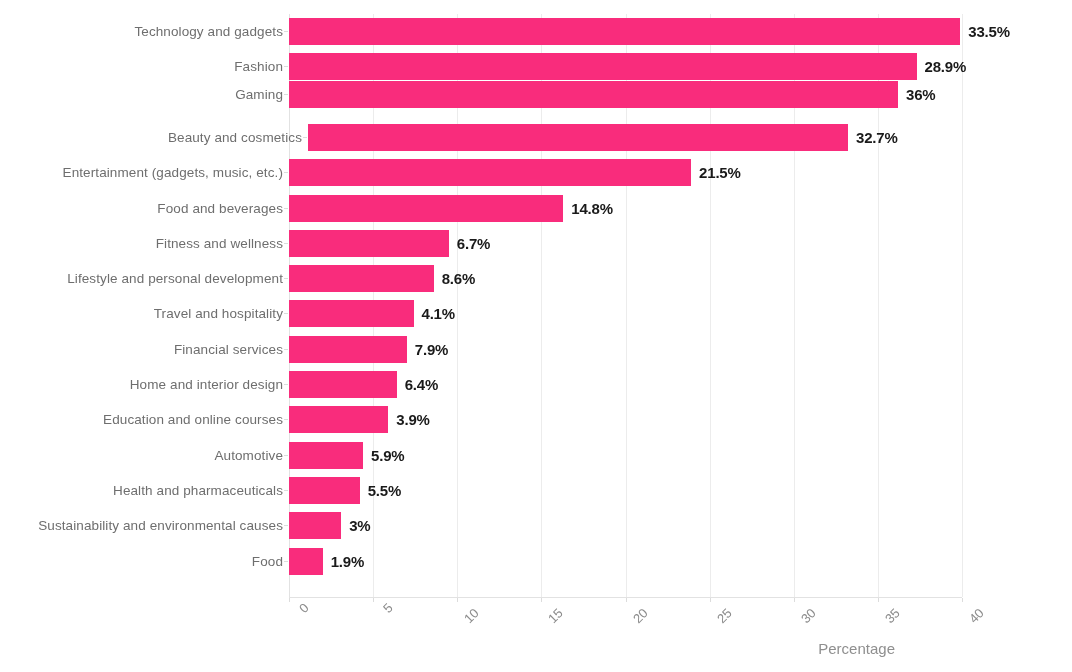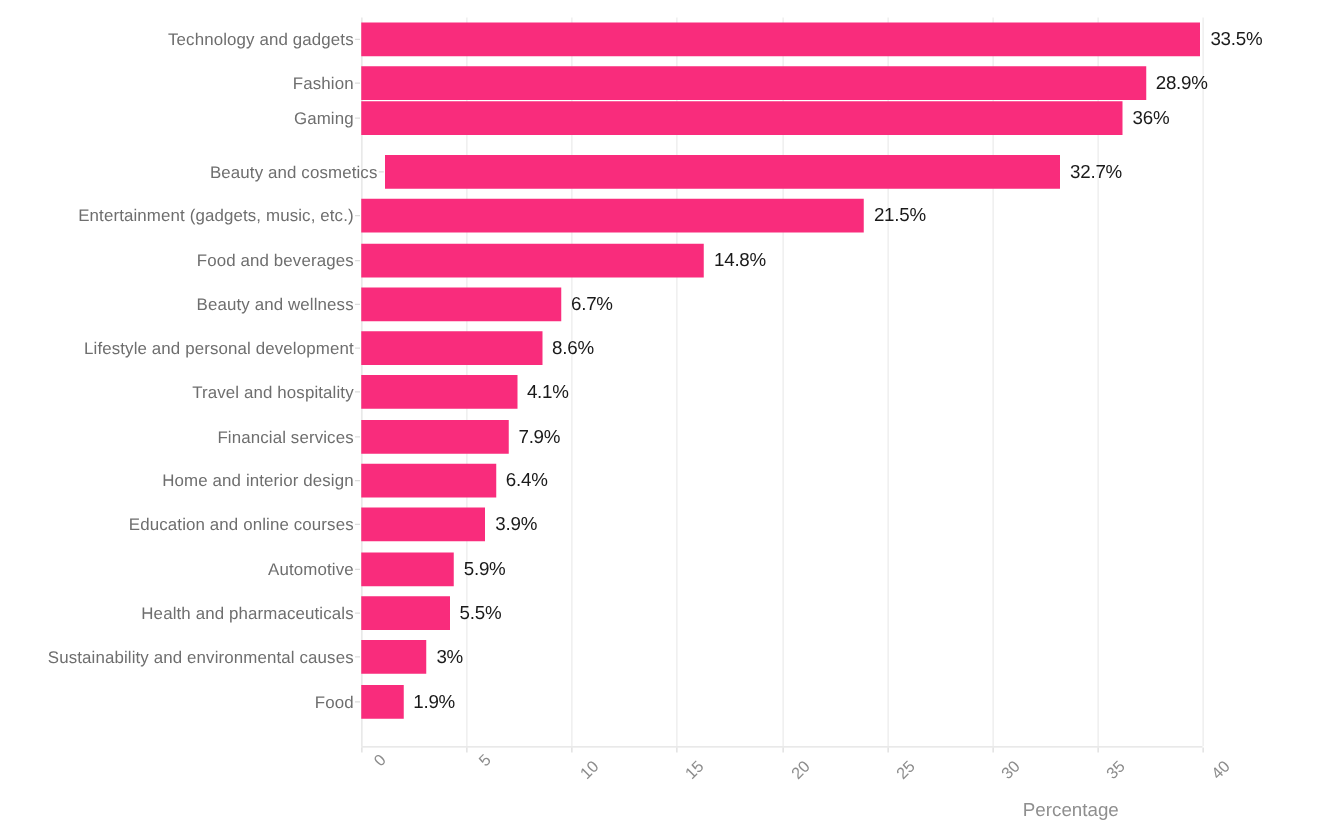--- a/index.html
+++ b/index.html
@@ -93,21 +93,21 @@
     top: 4px;
     height: 27px;
     background: #f92c7c;
   }
   .bar-value {
     position: absolute;
     top: 4px;
     height: 27px;
     line-height: 27px;
     font-size: 15px;
-    font-weight: normal;
+    font-weight: bold;
     color: #1a1a1a;
     white-space: nowrap;
     letter-spacing: -0.2px;
   }
 
   
   .x-ticks {
     position: absolute;
     left: 0;
     top: 598px;
@@ -203,21 +203,21 @@
         <div class="bar" style="width: 402.117px; background: rgb(249, 44, 124);"></div>
         <div class="bar-value" style="left: 699.117px; text-align: right;">21.5%</div>
       </div>
       <div class="row" style="top: 176.5px;">
         <div class="cat-label">Food and beverages</div>
         <div class="tick-stub"></div>
         <div class="bar" style="width: 274.248px; background: rgb(249, 44, 124);"></div>
         <div class="bar-value" style="left: 571.247px;">14.8%</div>
       </div>
       <div class="row" style="top: 211.8px;">
-        <div class="cat-label">Beauty and wellness</div>
+        <div class="cat-label">Fitness and wellness</div>
         <div class="tick-stub"></div>
         <div class="bar" style="width: 159.838px; background: rgb(249, 44, 124);"></div>
         <div class="bar-value" style="left: 456.837px;">6.7%</div>
       </div>
       <div class="row" style="top: 247.1px;">
         <div class="cat-label">Lifestyle and personal development</div>
         <div class="tick-stub"></div>
         <div class="bar" style="width: 144.695px; background: rgb(249, 44, 124);"></div>
         <div class="bar-value" style="left: 441.695px;">8.6%</div>
       </div>

